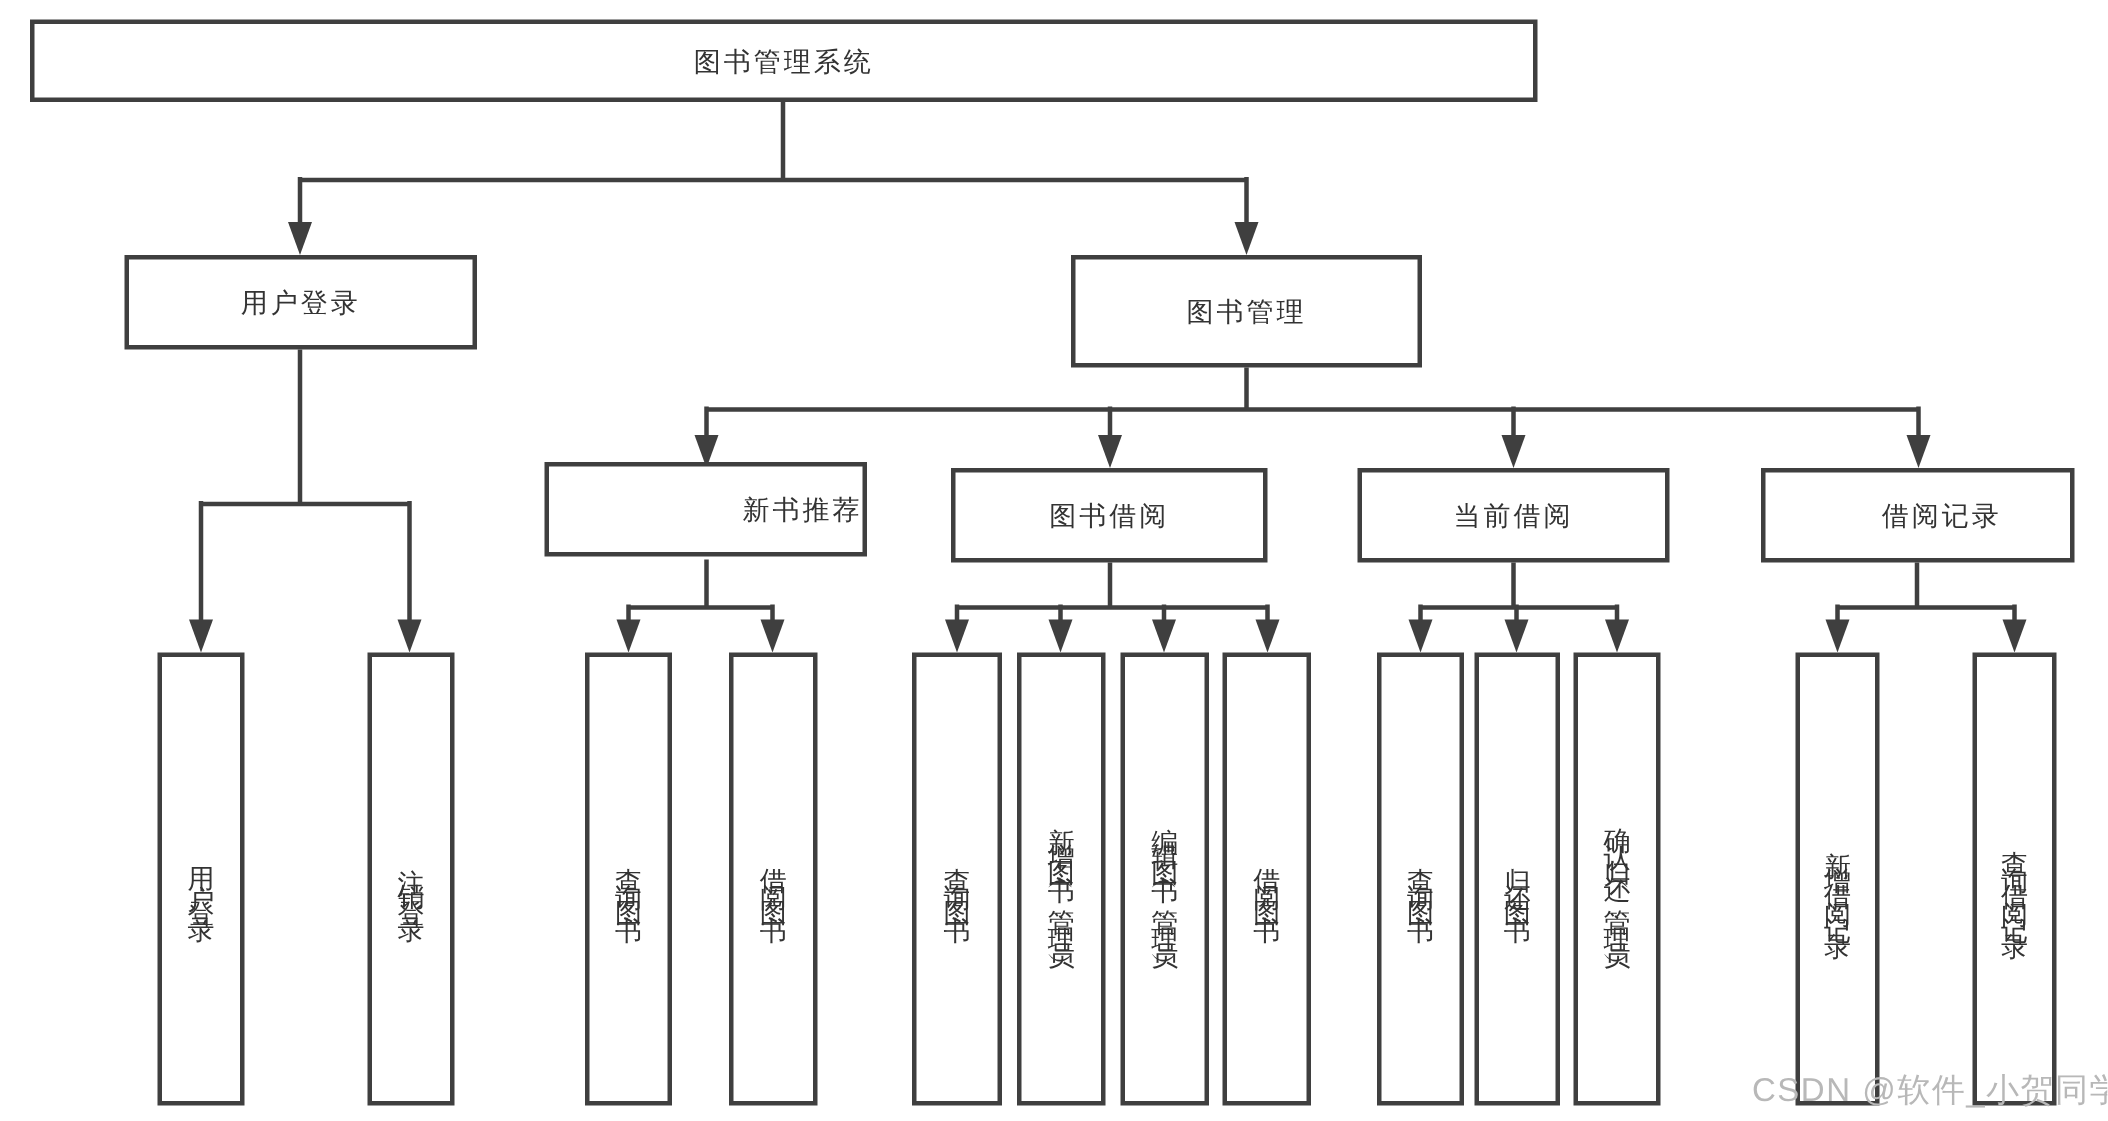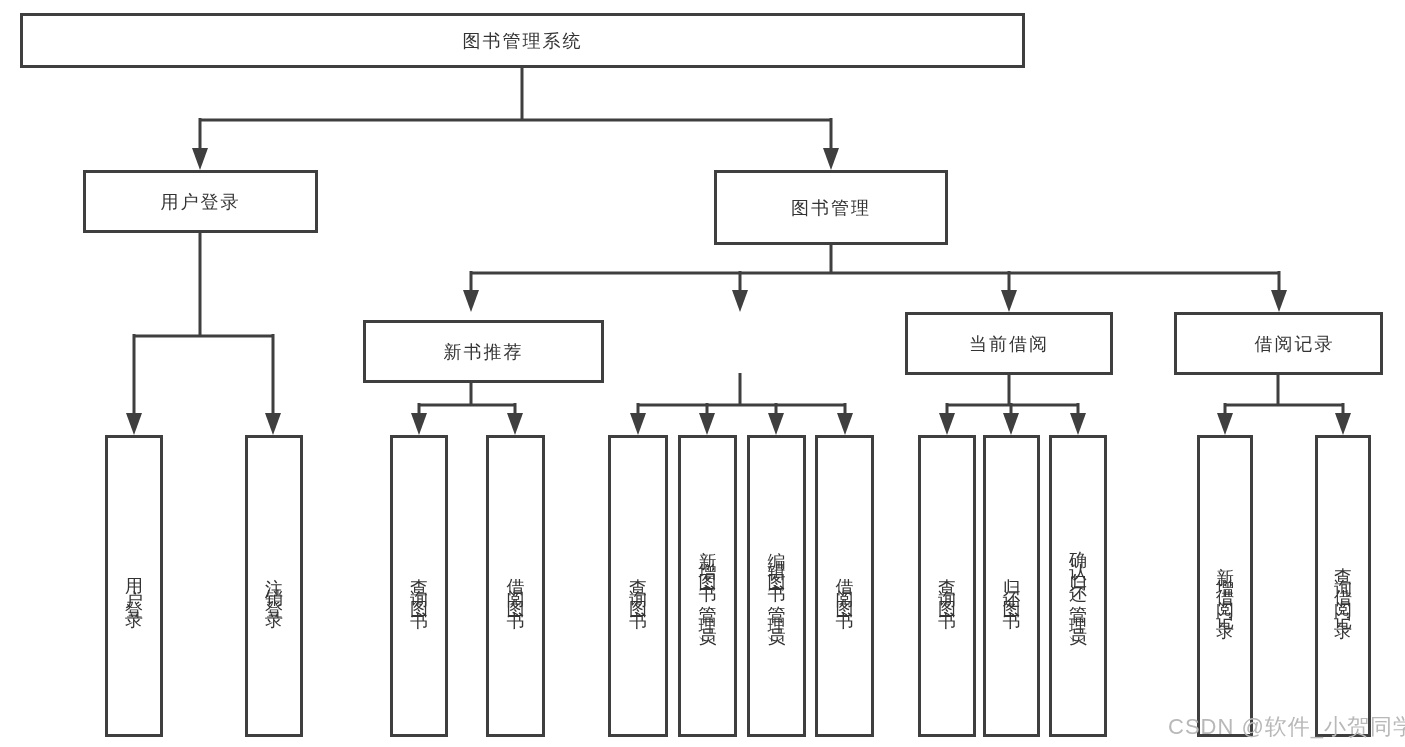--- a/index.html
+++ b/index.html
@@ -101,22 +101,25 @@
     <span>图书管理系统</span>
   </div>
 
   <div class="box hbox" style="left:83px;top:170px;width:235px;height:63px;">
     <span>用户登录</span>
   </div>
   <div class="box hbox" style="left:714px;top:170px;width:234px;height:75px;">
     <span>图书管理</span>
   </div>
 
-  <div class="box hbox" style="left:363px;top:320px;width:241px;height:63px;">
+  <div class="box hbox" style="left:363px;top:308px;width:215px;height:63px;justify-content:flex-end;">
     <span>新书推荐</span>
+  </div>
+  <div class="box hbox" style="left:634px;top:312px;width:211px;height:63px;">
+    <span>图书借阅</span>
   </div>
   <div class="box hbox" style="left:905px;top:312px;width:208px;height:63px;justify-content:center;">
     <span>当前借阅</span>
   </div>
   <div class="box hbox" style="left:1174px;top:312px;width:209px;height:63px;padding-left:32px;">
     <span>借阅记录</span>
   </div>
 
   <div class="box vbox" style="left:105px;top:435px;width:58px;height:302px;">
     <span>用户登录</span>

